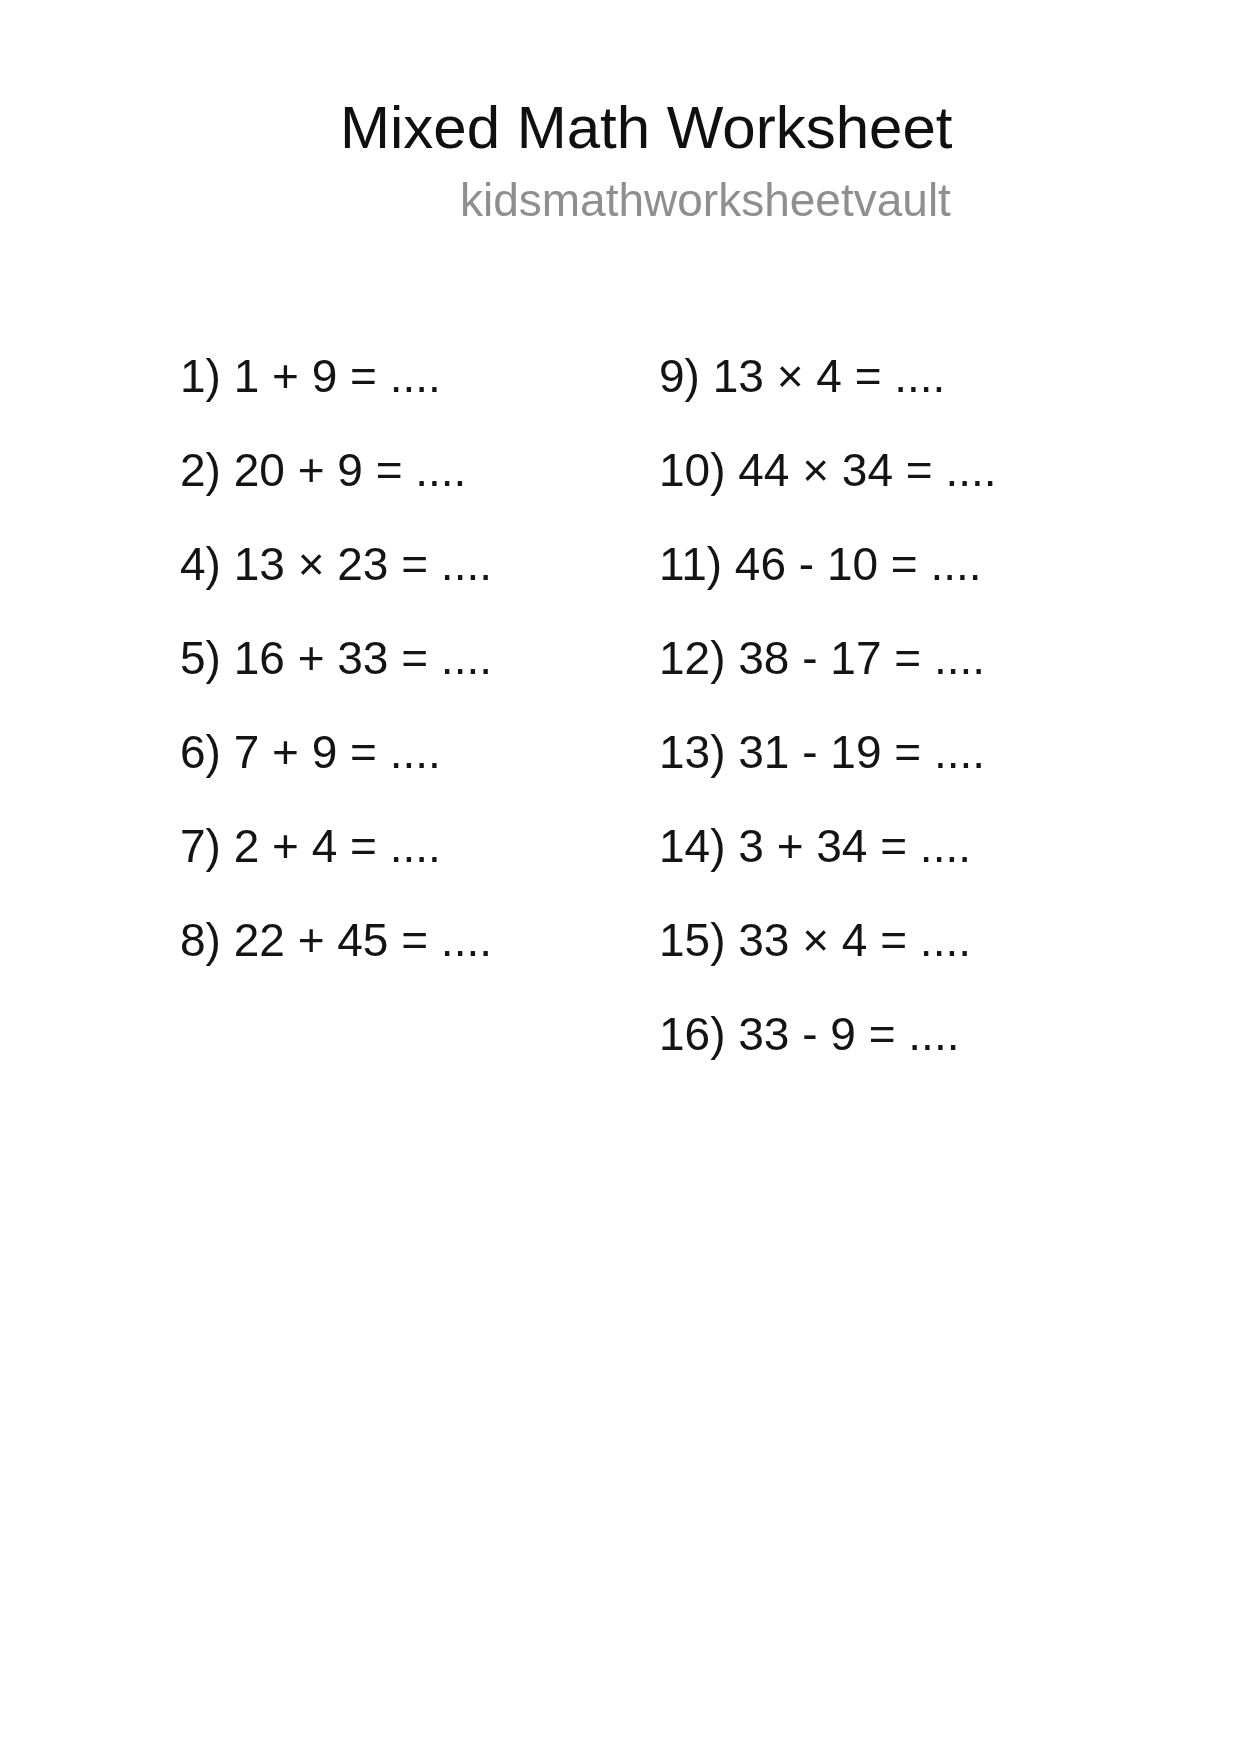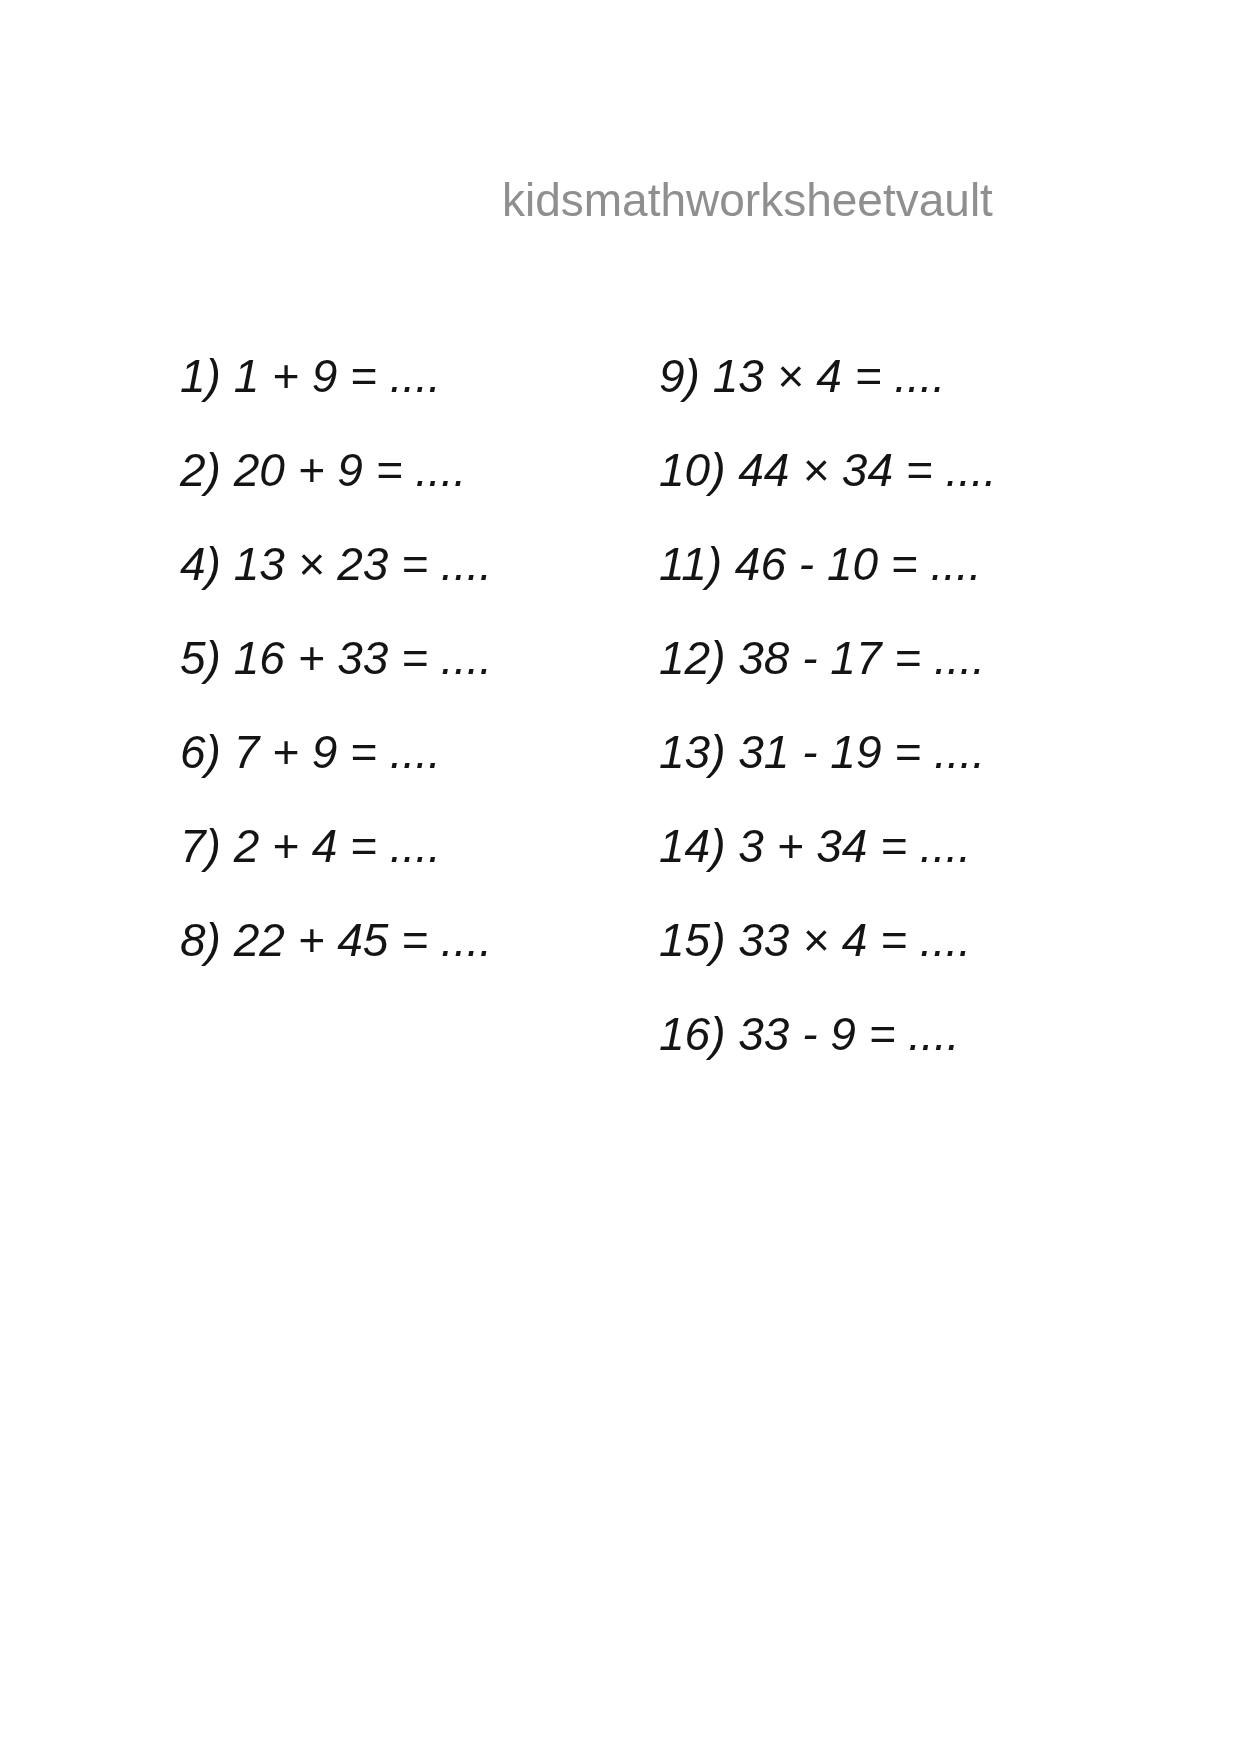--- a/index.html
+++ b/index.html
@@ -28,42 +28,41 @@
   }
   .subtitle {
     position: absolute;
     left: 460px;
     top: 177px;
     font-size: 46px;
     font-weight: 400;
     line-height: 1;
     color: var(--subtitle-text, #8f8f8f);
     white-space: nowrap;
-    margin-left: 42px;
   }
   .col {
     position: absolute;
     top: 329px;
-    font-style: italic;
   }
   .col-left  { left: 180px; }
   .col-right { left: 659px; }
   .problem {
     height: 94px;
     line-height: 94px;
     font-size: 46px;
     color: var(--problem-text, #141414);
     white-space: nowrap;
   }
 </style>
 </head>
 <body>
 
 <div class="page">
 
+  <h1 class="title">Mixed Math Worksheet</h1>
 
   <div class="subtitle">kidsmathworksheetvault</div>
 
   <div class="col col-left">
     <div class="problem">1) 1 + 9 = ....</div>
     <div class="problem">2) 20 + 9 = ....</div>
     <div class="problem">4) 13 × 23 = ....</div>
     <div class="problem">5) 16 + 33 = ....</div>
     <div class="problem">6) 7 + 9 = ....</div>
     <div class="problem">7) 2 + 4 = ....</div>

